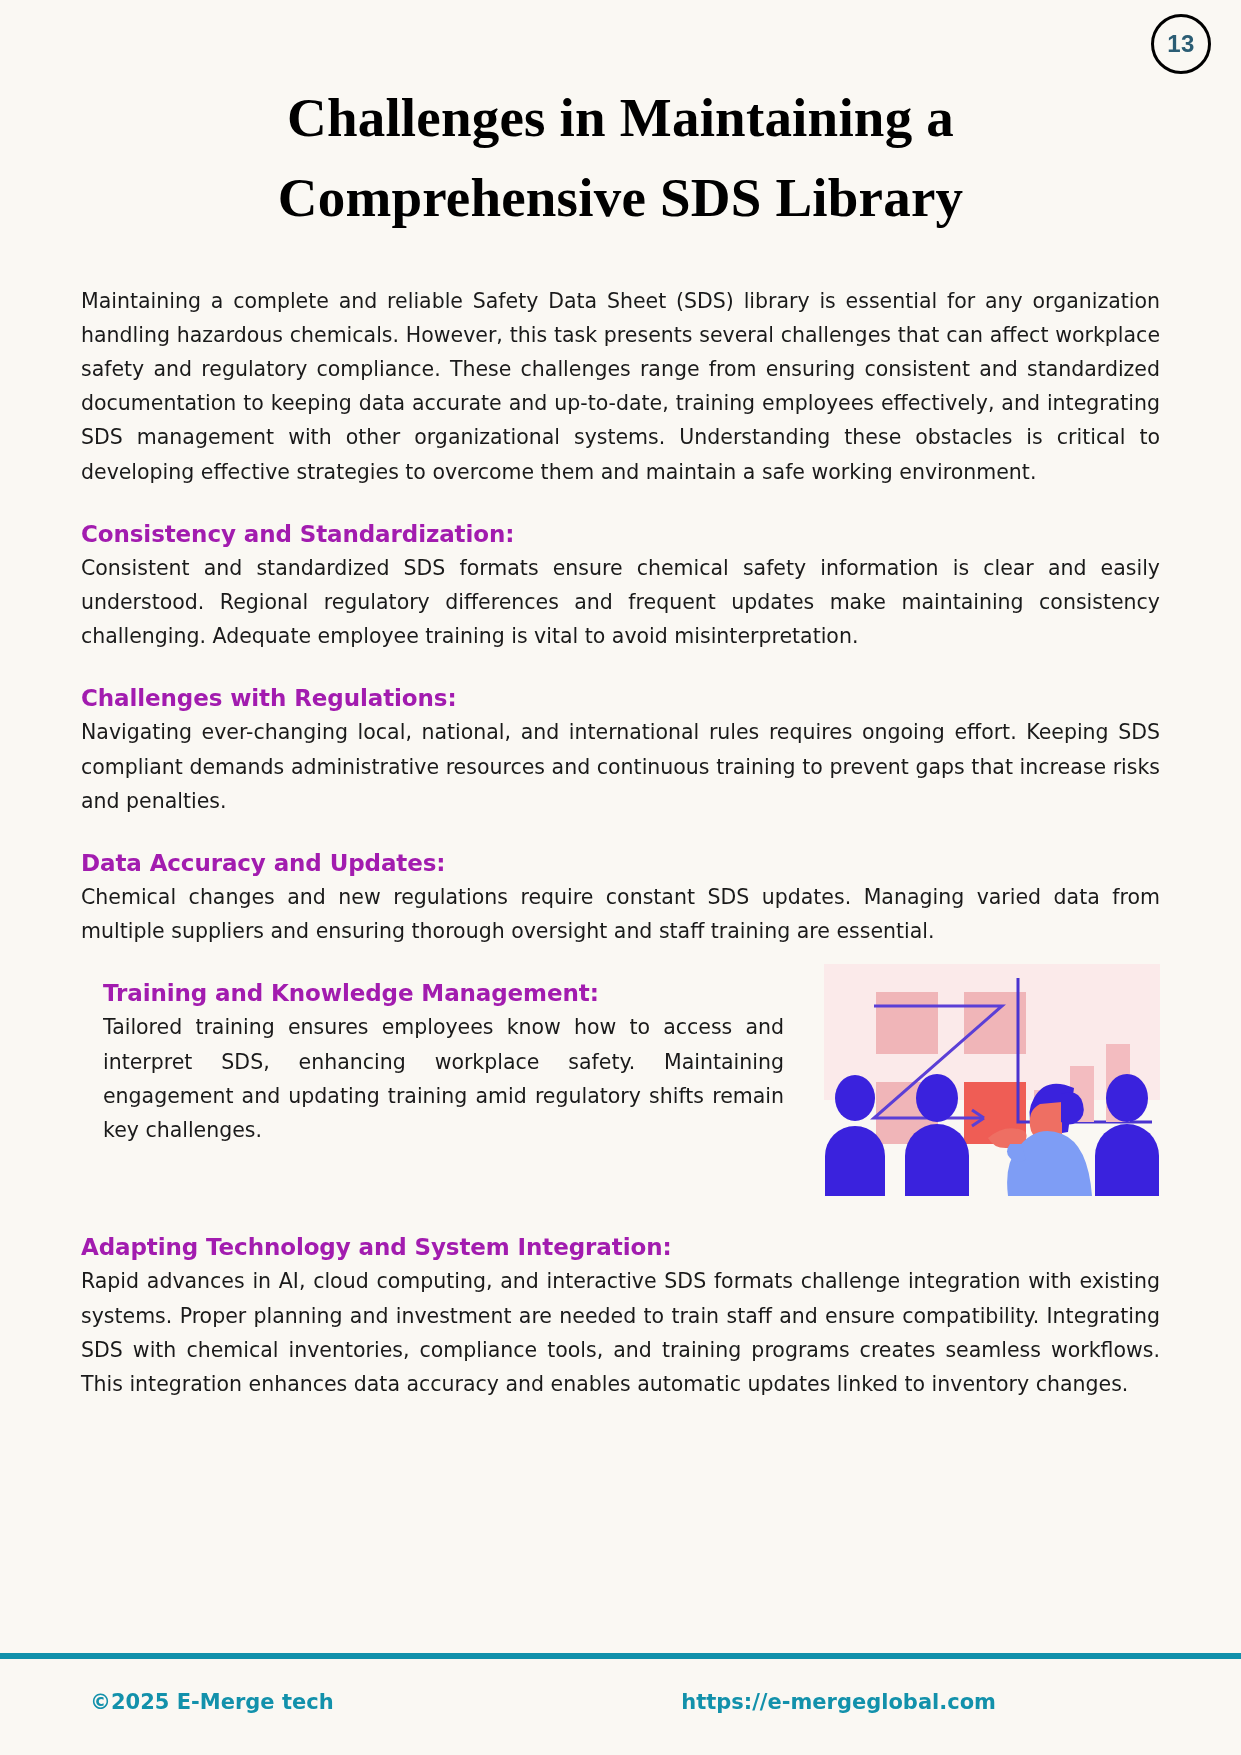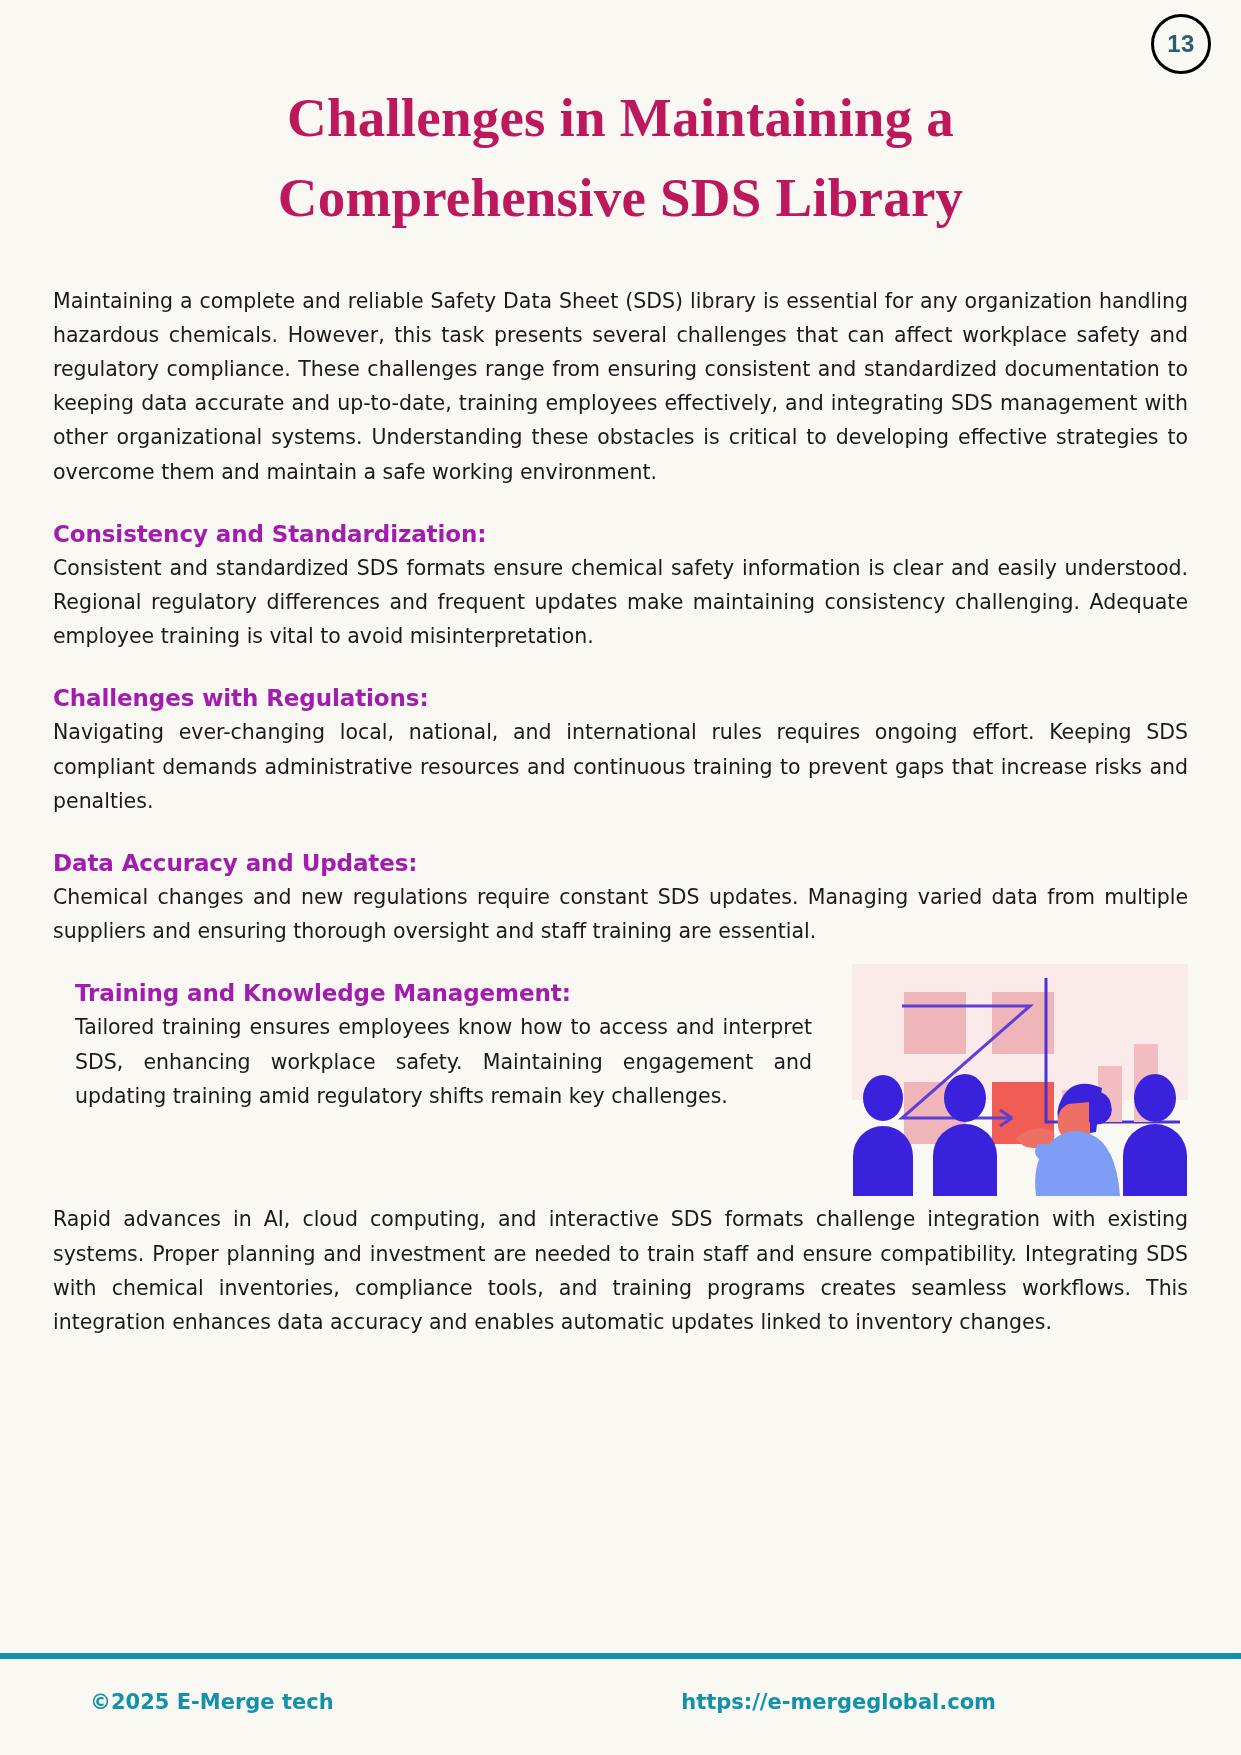--- a/index.html
+++ b/index.html
@@ -39,32 +39,32 @@
     font-weight: bold;
     font-size: 24px;
     letter-spacing: 0.5px;
   }
 
   
   .title {
     margin: 0;
     padding: 78px 120px 0 120px;
     text-align: center;
-    color: #be185d;
+    color: #000000;
     font-family: "Liberation Serif", "DejaVu Serif", serif;
     font-weight: bold;
     font-size: 55px;
     line-height: 1.45;
     letter-spacing: 0.2px;
   }
 
   
   .content {
     position: relative;
-    padding: 0 53px;
+    padding: 0 81px;
     margin-top: 46px;
   }
 
   p.body-par {
     margin: 0 0 0 0;
     color: #1a1a1a;
     font-family: "DejaVu Sans", sans-serif;
     font-size: 20.5px;
     line-height: 34.2px;
     text-align: justify;
@@ -257,20 +257,21 @@
           </g>
         </svg>
       </div>
 
       <div class="wrap-text">
         <h2 class="sec-head tight">Training and Knowledge Management:</h2>
         <p class="body-par">Tailored training ensures employees know how to access and interpret SDS, enhancing workplace safety. Maintaining engagement and updating training amid regulatory shifts remain key challenges.</p>
       </div>
     </div>
 
+    <h2 class="sec-head tight">Adapting Technology and System Integration:</h2>
     <p class="body-par">Rapid advances in AI, cloud computing, and interactive SDS formats challenge integration with existing systems. Proper planning and investment are needed to train staff and ensure compatibility. Integrating SDS with chemical inventories, compliance tools, and training programs creates seamless workflows. This integration enhances data accuracy and enables automatic updates linked to inventory changes.</p>
   </div>
 
   <div class="footer-rule"></div>
 
   <div class="footer">
     <span class="copy">©2025 E-Merge tech</span>
     <span class="spacer"></span>
     <span class="url">https://e-mergeglobal.com</span>
   </div>

